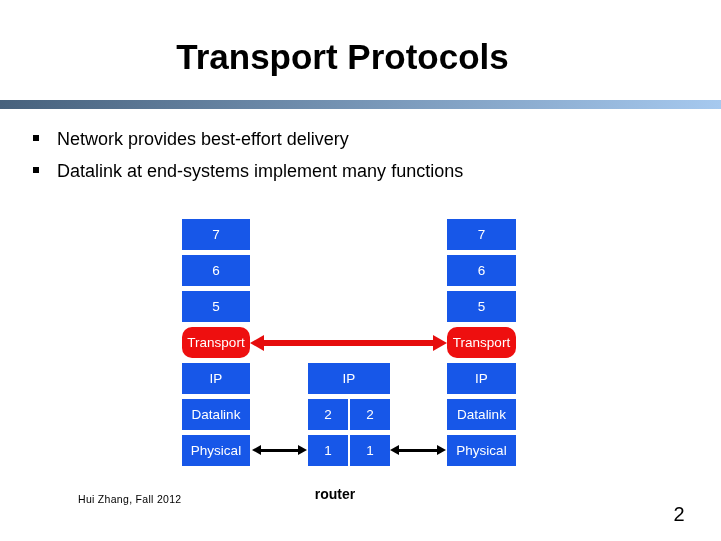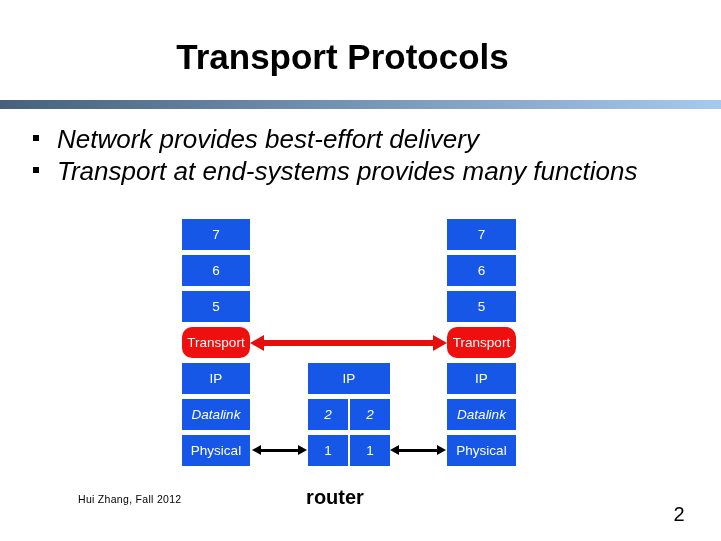--- a/index.html
+++ b/index.html
@@ -59,46 +59,45 @@
   }
   .bullet-marker {
     width: 6px;
     height: 6px;
     background: var(--text-black);
     margin-top: 9px;
     margin-right: 18px;
     flex: 0 0 auto;
   }
   .bullet-text {
-    font-size: 26px;
+    font-size: 18px;
     color: var(--text-black);
     white-space: nowrap;
     line-height: 26px;
-    font-style: italic;
   }
 
   .diagram { position: absolute; inset: 0; }
 
   .box {
     position: absolute;
     height: 31px;
     background: var(--layer-blue);
     color: #ffffff;
     font-size: 13.5px;
     display: flex;
     align-items: center;
     justify-content: center;
     white-space: nowrap;
   }
   .box.red { background: var(--transport-red); }
 
   .lcol { left: 182px; width: 68px; }
   .rcol { left: 447px; width: 69px; }
   .row0 { top: 219px; } .row1 { top: 255px; } .row2 { top: 291px; }
-  .row3 { top: 327px; border-radius: 10px; } .row4 { top: 363px; } .row5 { top: 399px; font-style: italic; }
+  .row3 { top: 327px; border-radius: 10px; } .row4 { top: 363px; } .row5 { top: 399px; }
   .row6 { top: 435px; }
 
   .router-ip   { left: 308px; width: 82px; top: 363px; }
   .router-cl   { left: 308px; width: 40px; }
   .router-cr   { left: 350px; width: 40px; }
 
   .arrow {
     position: absolute;
     display: flex;
     align-items: center;
@@ -134,21 +133,21 @@
   .transport-arrow { left: 250px; top: 335px; width: 197px; }
   .phys-arrow-left { left: 252px; top: 445px; width: 55px; }
   .phys-arrow-right { left: 390px; top: 445px; width: 56px; }
 
   .router-caption {
     position: absolute;
     left: 290px;
     top: 486px;
     width: 90px;
     text-align: center;
-    font-size: 20px;
+    font-size: 14px;
     font-weight: bold;
     color: var(--text-black);
   }
 
   .footer-credit {
     position: absolute;
     left: 78px;
     top: 493px;
     font-size: 10.5px;
     color: var(--text-black);
@@ -173,21 +172,21 @@
 
   <div class="accent-bar"></div>
 
   <ul class="bullets">
     <li class="bullet">
       <span class="bullet-marker"></span>
       <span class="bullet-text">Network provides best-effort delivery</span>
     </li>
     <li class="bullet">
       <span class="bullet-marker"></span>
-      <span class="bullet-text">Transport at end-systems provides many functions</span>
+      <span class="bullet-text">Datalink at end-systems implement many functions</span>
     </li>
   </ul>
 
   <div class="diagram">
 
     <div class="box lcol row0">7</div>
     <div class="box lcol row1">6</div>
     <div class="box lcol row2">5</div>
     <div class="box lcol row3 red">Transport</div>
     <div class="box lcol row4">IP</div>

